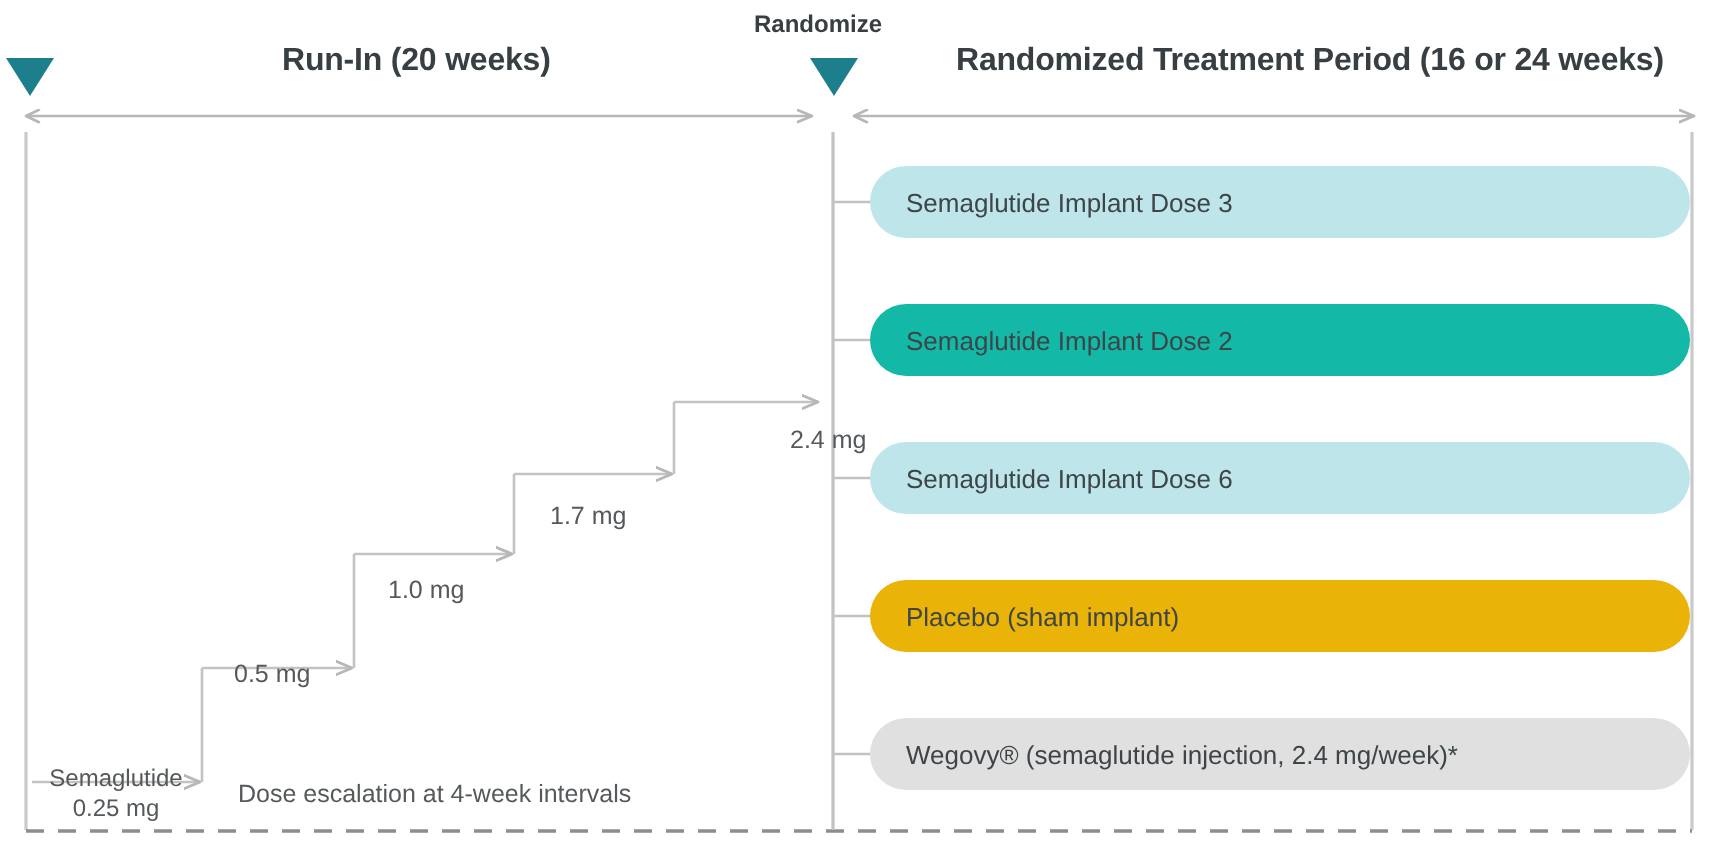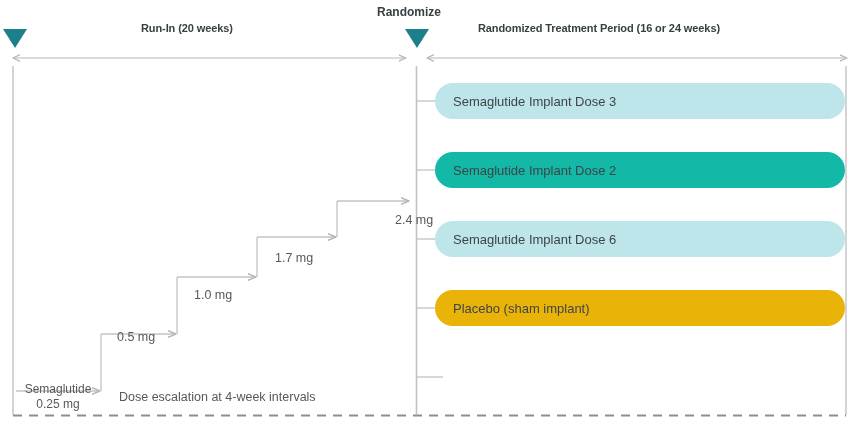--- a/index.html
+++ b/index.html
@@ -25,21 +25,21 @@
     width: 860px;
     height: 427px;
     pointer-events: none;
   }
   .txt {
     position: absolute;
     white-space: nowrap;
     color: #3d4548;
   }
   .phase-title {
-    font-size: 11px;
+    font-size: 16px;
     font-weight: bold;
     color: #373f42;
     letter-spacing: -0.1px;
   }
   .randomize-label {
     font-size: 12px;
     font-weight: bold;
     color: #373f42;
   }
   .dose-label {
@@ -165,14 +165,17 @@
   </div>
 
   <div class="arm-pill" style="left:435px; top:221px; width:410px; background:#bde5ea;">
     <span class="arm-text">Semaglutide Implant Dose 6</span>
   </div>
 
   <div class="arm-pill" style="left:435px; top:290px; width:410px; background:#eab308;">
     <span class="arm-text">Placebo (sham implant)</span>
   </div>
 
+  <div class="arm-pill" style="left:435px; top:359px; width:410px; background:#e0e0e0;">
+    <span class="arm-text">Wegovy® (semaglutide injection, 2.4 mg/week)*</span>
+  </div>
 
 </div>
 
 </body></html>

